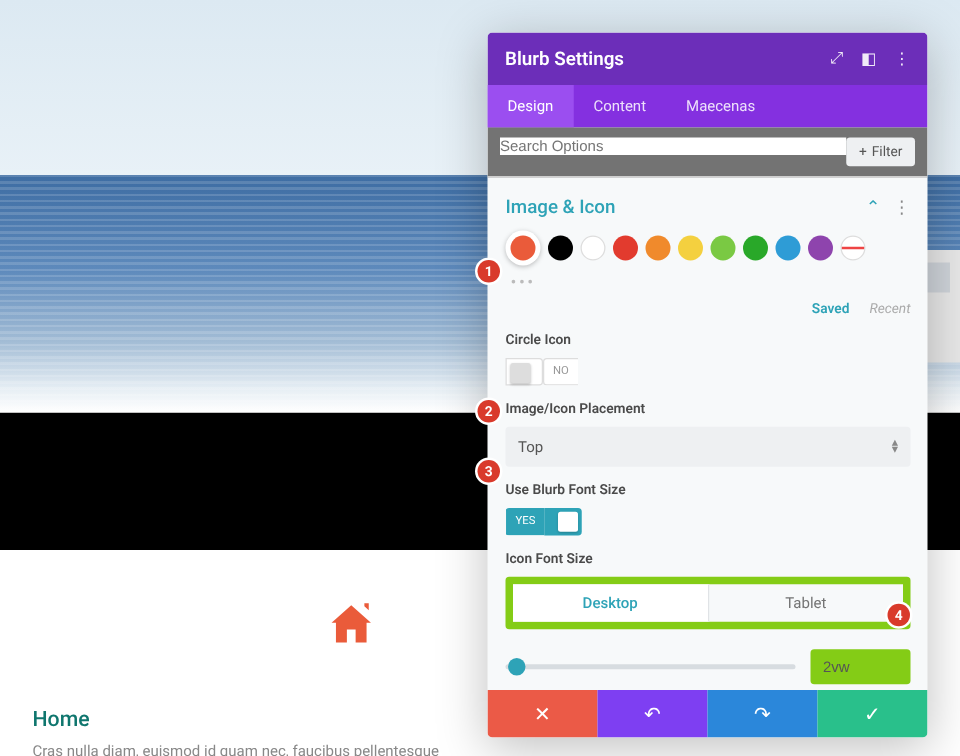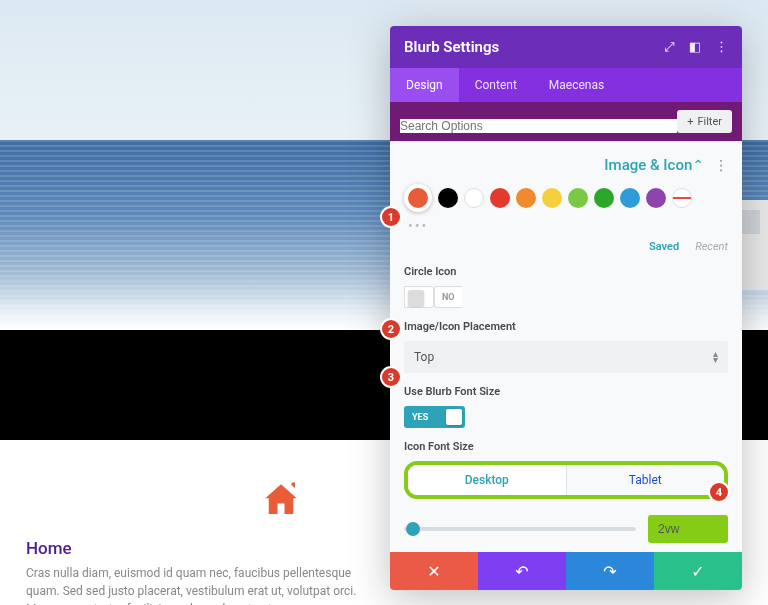--- a/index.html
+++ b/index.html
@@ -12,65 +12,65 @@
   .sky { height: 140px; background: linear-gradient(#dce9f2,#e8f1f7); }
   .sea { height: 190px; background: linear-gradient(#3e6da3,#5e8abc 40%, #a2bcd5 70%, #e6eef4 90%,#fff); position:relative; overflow:hidden;}
   .sea::before{content:"";position:absolute;inset:0;background:
   repeating-linear-gradient(180deg,rgba(255,255,255,.15) 0 2px,transparent 2px 5px);}
   .black-band { height: 110px; background:#000; }
   .boat { position:absolute; right:0; top:60px; width:40px; height:90px; background:#e8e8e8; border-left:2px solid #ccc;}
   .boat::before{content:"";position:absolute;top:10px;left:6px;width:24px;height:24px;background:#cfd4da;}
   .content-block { position:absolute; left:26px; top:495px; width:340px; }
   .home-icon { color:#ea6645; font-size:42px; text-align:center; margin-left:170px; margin-top:-16px; }
   .home-icon svg{width:42px;height:42px;fill:#ea5b3a;}
-  .home-title { font-size:17px; color:#4c1d95; margin-top:7px; font-weight:500; }
+  .home-title { font-size:17px; color:#0f766e; margin-top:34px; font-weight:500; }
   .home-text { font-size:12px; color:#888; line-height:1.5; margin-top:6px; }
 
   .panel {
     position:absolute; right:26px; top:26px; width:352px; height:564px;
     background:#f7f9fa; box-shadow:0 8px 40px rgba(0,0,0,.25); border-radius:4px; overflow:hidden;
     display:flex; flex-direction:column;
   }
   .panel-head { background:#6c2eb9; color:#fff; padding:12px 14px; display:flex; align-items:center; justify-content:space-between; }
   .panel-title { font-size:15px; font-weight:600; }
   .head-icons { display:flex; gap:14px; }
   .head-icons span{font-size:13px;opacity:.9;cursor:pointer;}
   .tabs { background:#8430e0; display:flex; }
   .tab { padding:10px 16px; font-size:12px; color:rgba(255,255,255,.85); cursor:pointer; }
   .tab.active { background:#9b4ef0; color:#fff; }
-  .search-row { display:flex; justify-content:space-between; align-items:flex-end; padding:8px 10px; background:#701a75; border-bottom:1px solid #eee;}
+  .search-row { display:flex; justify-content:space-between; align-items:flex-start; padding:8px 10px; background:#737373; border-bottom:1px solid #eee;}
   .search-input { border:none; outline:none; font-size:12px; color:#999; flex:1; }
   .filter-btn { background:#eef0f2; border-radius:3px; padding:5px 10px; font-size:11px; color:#555; cursor:pointer; display:flex; align-items:center; gap:4px;}
   .body { flex:1; overflow-y:auto; padding:10px 14px 6px; }
-  .section-head { display:flex; justify-content:flex-end; align-items:center; margin:4px 0 10px; }
+  .section-head { display:flex; justify-content:space-between; align-items:center; margin:4px 0 10px; }
   .section-title { font-size:15px; color:#2ea3b7; font-weight:500; }
   .section-actions { color:#888; font-size:14px; display:flex; gap:10px; align-items:center;}
   .field-label { font-size:11px; color:#4a4a4a; font-weight:600; margin:12px 0 8px; }
   .swatches { display:flex; gap:6px; align-items:center; position:relative; }
   .swatch { width:20px; height:20px; border-radius:50%; cursor:pointer; }
   .swatch.none { background:#fff; border:1px solid #ddd; position:relative; overflow:hidden;}
   .swatch.none::after{content:"";position:absolute;left:-4px;top:8px;width:28px;height:2px;background:#e44;}
   .selected-wrap{width:28px;height:28px;border-radius:50%;background:#fff;box-shadow:0 1px 4px rgba(0,0,0,.25);display:flex;align-items:center;justify-content:center;}
   .selected-wrap .swatch{width:20px;height:20px;}
   .swatch-row2{margin-top:6px; display:flex; gap:6px; padding-left:4px;}
   .dots{color:#bbb;font-size:14px;letter-spacing:2px;}
   .sr-links { display:flex; gap:16px; font-size:11px; margin-top:6px; justify-content:flex-end;}
   .sr-links .on{color:#2ea3b7;font-weight:600;}
   .sr-links .off{color:#aaa;font-style:italic;}
-  .toggle-wrap{display:flex;align-items:center;gap:0;font-weight:bold;}
+  .toggle-wrap{display:flex;align-items:center;gap:0;}
   .toggle-label{background:#fff;border:1px solid #ddd;border-right:none;border-radius:3px 0 0 3px;font-size:9px;padding:5px 7px;color:#999;}
   .toggle-label.yes{background:#2ea3b7;color:#fff;border-color:#2ea3b7;}
   .toggle-track{width:30px;height:22px;background:#2ea3b7;border-radius:0 3px 3px 0;position:relative;}
   .toggle-track.off{background:#fff;border:1px solid #ddd;}
   .toggle-knob{position:absolute;top:3px;width:16px;height:16px;background:#fff;border-radius:2px;right:3px;box-shadow:0 1px 2px rgba(0,0,0,.2);}
   .toggle-track.off .toggle-knob{left:3px;right:auto;background:#ddd;}
   .select-box{background:#eef0f2;border-radius:3px;padding:9px 10px;font-size:12px;color:#555;display:flex;justify-content:space-between;align-items:center;cursor:pointer;}
   .select-caret{font-size:10px;color:#888;line-height:.6;}
-  .device-tabs{display:flex;border:4px solid #84cc16;border-radius:13px;overflow:hidden;}
-  .device-tab{flex:1;text-align:center;padding:8px 0;font-size:12px;color:#1d4ed8;cursor:pointer;border-right:1px solid #e0e3e6;}
+  .device-tabs{display:flex;border:6px solid #84cc16;border-radius:3px;overflow:hidden;}
+  .device-tab{flex:1;text-align:center;padding:8px 0;font-size:12px;color:#737373;cursor:pointer;border-right:1px solid #e0e3e6;}
   .device-tab:last-child{border-right:none;}
   .device-tab.active{color:#2ea3b7;font-weight:500;background:#fff;}
   .slider-row{display:flex;align-items:center;gap:12px;margin-top:16px;}
   .slider-track{flex:1;height:4px;background:#d7dce0;border-radius:2px;position:relative;}
   .slider-thumb{position:absolute;left:2px;top:-5px;width:14px;height:14px;background:#2ea3b7;border-radius:50%;}
   .slider-val{width:80px;background:#84cc16;border-radius:3px;padding:7px 10px;font-size:12px;color:#555;border:none;}
   .bottom-actions{display:flex;height:38px;}
   .ba{flex:1;display:flex;align-items:center;justify-content:center;color:#fff;cursor:pointer;font-size:16px;}
   .ba.cancel{background:#eb5a47;}
   .ba.undo{background:#7e3ff2;}

